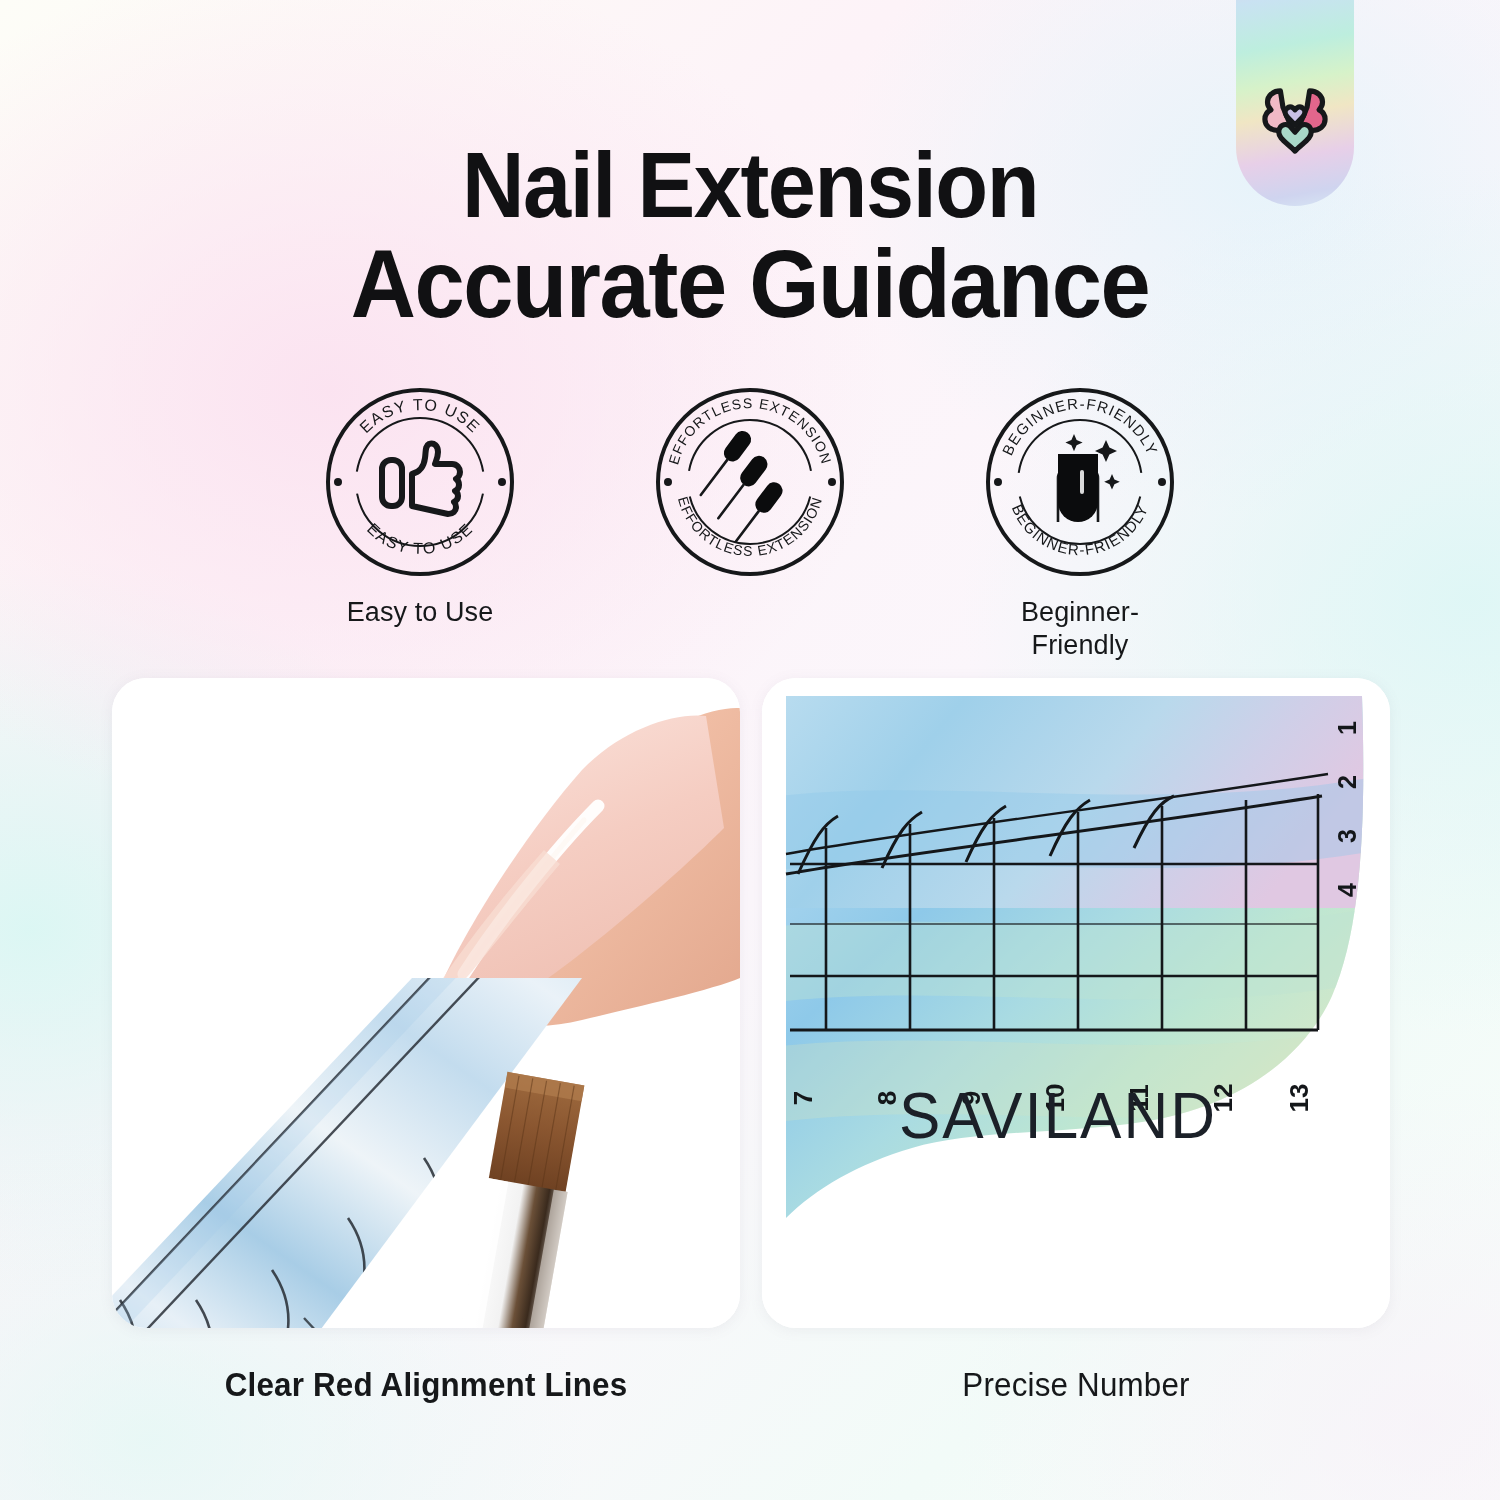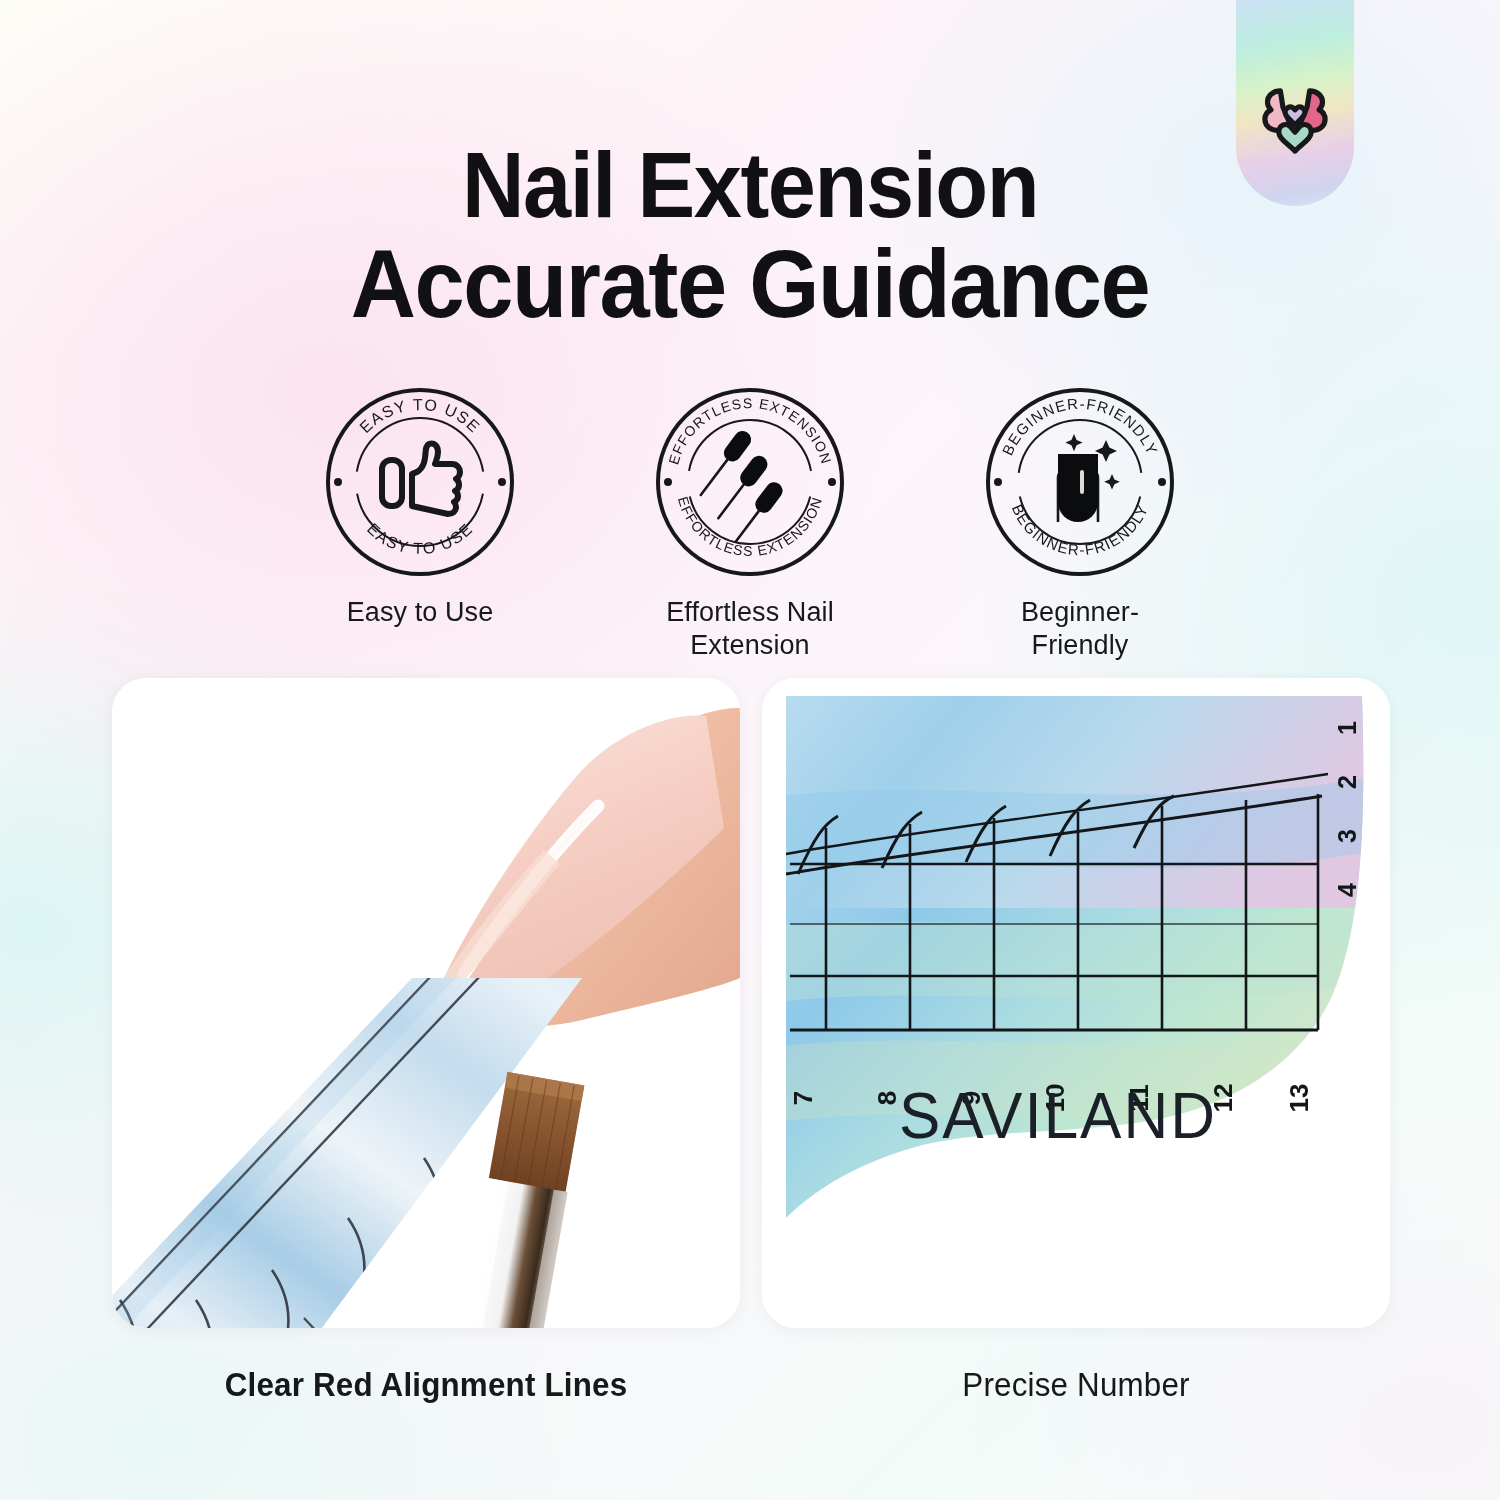--- a/index.html
+++ b/index.html
@@ -182,21 +182,20 @@
           </g>
         </g>
         <g stroke="#16181a" stroke-width="2.6" fill="none" stroke-linecap="round">
           <g transform="rotate(37 100 100)">
             <path d="M68.5 96 V140"></path>
             <path d="M96.5 106 V148"></path>
             <path d="M124.5 118 V156"></path>
           </g>
         </g>
       </svg>
-      <div class="badge-caption">Effortless Nail Extension</div>
     </div>
 
     <div class="badge">
       <svg class="badge-seal" viewBox="0 0 200 200">
         <defs>
           <path id="arcTop3" d="M100,100 m-73,0 a73,73 0 0,1 146,0" fill="none"></path>
           <path id="arcBot3" d="M100,100 m-73,0 a73,73 0 0,0 146,0" fill="none"></path>
         </defs>
         <circle cx="100" cy="100" r="92" fill="none" stroke="#16181a" stroke-width="4"></circle>
         <path d="M100 38 a62 62 0 0 1 0 124" fill="none" stroke="#16181a" stroke-width="2" stroke-dasharray="88 24"></path>

